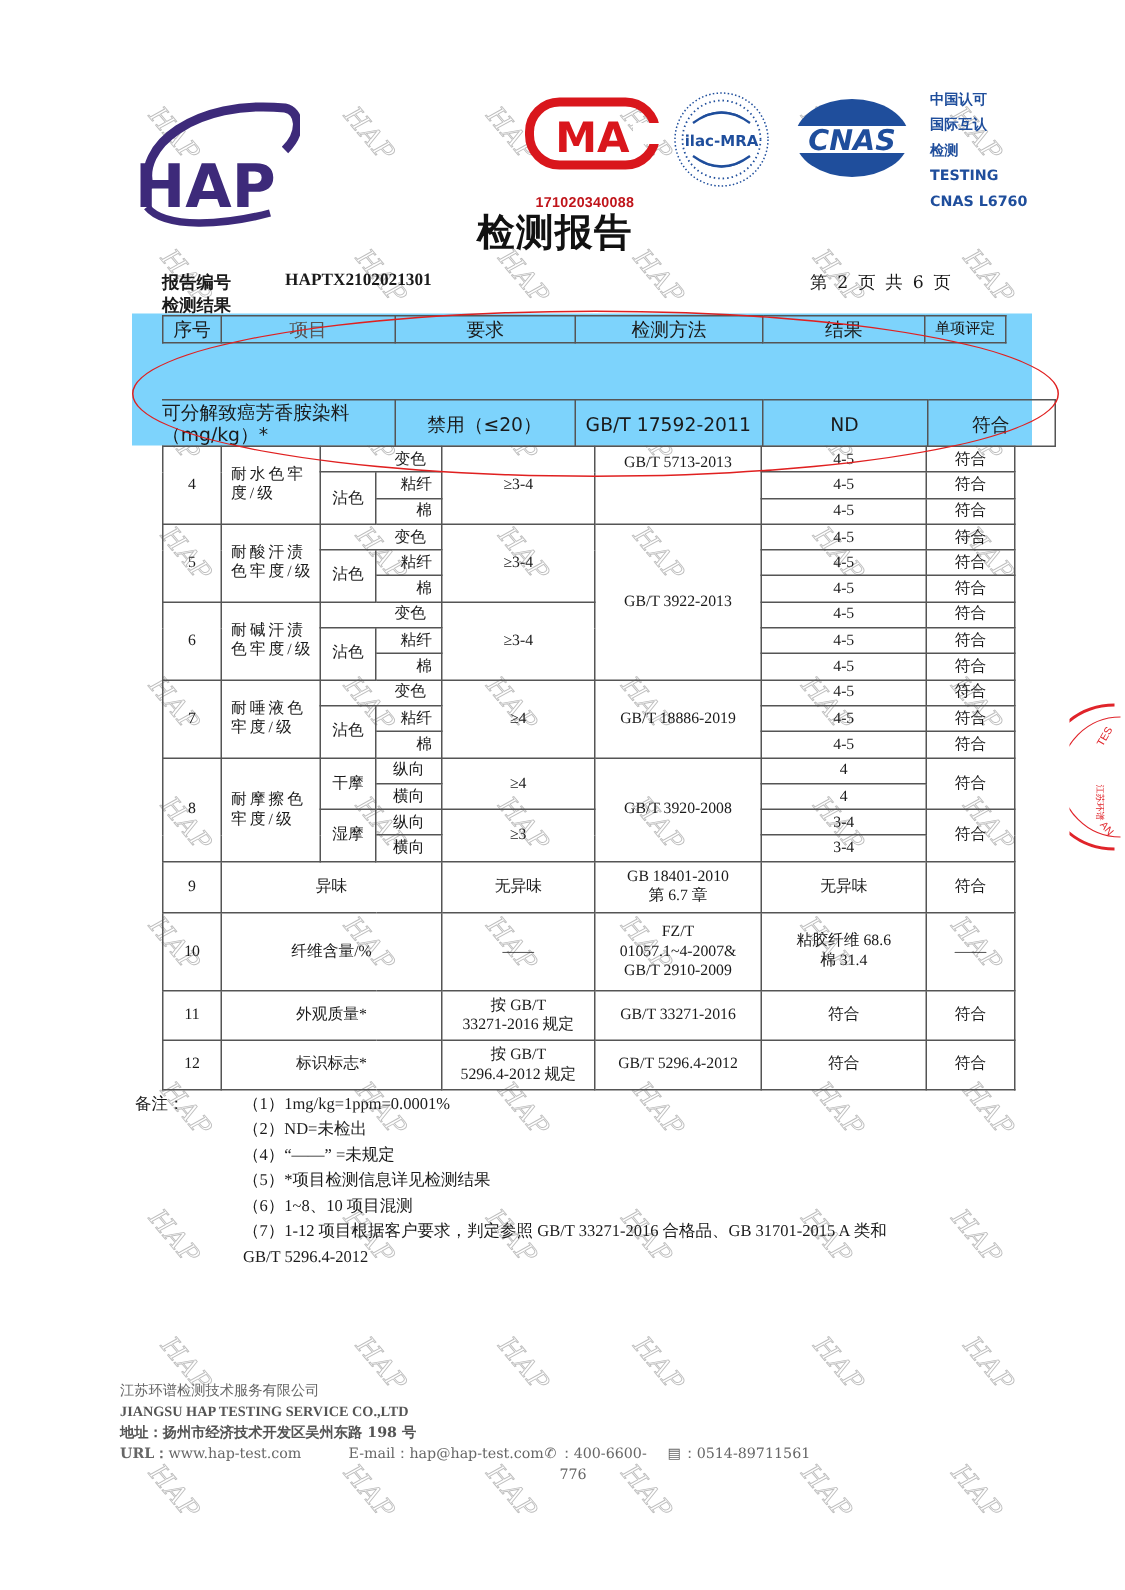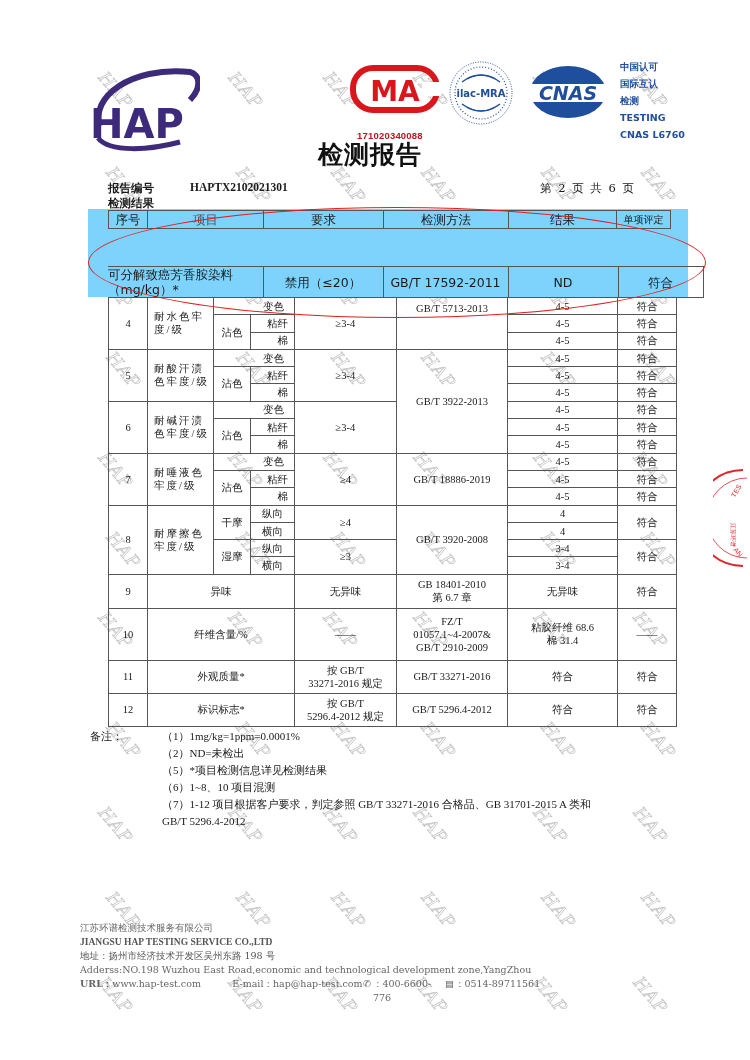--- a/index.html
+++ b/index.html
@@ -47,21 +47,21 @@
   
   .notes { left: 90px; top: 728px; font-size: 11px; line-height: 17px; font-family: Liberation Serif, serif; }
   .notes .n { padding-left: 72px; }
   .notes .first { display: flex; }
   .notes .first .lab { width: 72px; }
   .notes .cont { padding-left: 72px; }
 
   
   .footer { left: 80px; top: 921px; font-size: 9.5px; line-height: 14px; color: #666; }
   .footer .co-en { font-weight: bold; color: #555; font-family: "Liberation Serif", serif; }
-  .footer .addr-cn { font-weight: normal; color: #555; }
+  .footer .addr-cn { font-weight: bold; color: #555; }
   .footer .row { display: flex; gap: 0; }
   .footer .url-lab { font-weight: bold; }
 
   
   .stamp { left: 713px; top: 468px; width: 37px; height: 100px; }
 
   
   .wm { position: absolute; font-family: "DejaVu Serif", serif; font-style: italic; font-size: 17px;
         color: transparent; -webkit-text-stroke: 0.6px #bdbdbd; transform: rotate(50deg);
         pointer-events: none; letter-spacing: 1px; }
@@ -431,31 +431,31 @@
 </div>
 
 <div class="abs ellipse"></div>
 
 <div class="abs notes">
   <div class="first">
     <span class="lab">备注：</span>
     <span>（1）1mg/kg=1ppm=0.0001%</span>
   </div>
   <div class="n">（2）ND=未检出</div>
+  <div class="n">（4）“——” =未规定</div>
   <div class="n">（5）*项目检测信息详见检测结果</div>
   <div class="n">（6）1~8、10 项目混测</div>
   <div class="n">（7）1-12 项目根据客户要求，判定参照 GB/T 33271-2016 合格品、GB 31701-2015 A 类和</div>
   <div class="cont">GB/T 5296.4-2012</div>
 </div>
 
 <div class="abs footer">
   <div>江苏环谱检测技术服务有限公司</div>
   <div class="co-en">JIANGSU HAP TESTING SERVICE CO.,LTD</div>
   <div class="addr-cn">地址：扬州市经济技术开发区吴州东路 198 号</div>
-  <div>Adderss:NO.198 Wuzhou East Road,economic and technological development zone,YangZhou</div>
   <div class="row">
     <span class="url-lab">URL：</span>
     <span style="width:120px">www.hap-test.com</span>
     <span>E-mail：</span>
     <span style="width:90px">hap@hap-test.com</span>
     <span style="width:10px">✆</span>
     <span style="width:72px">：400-6600-776</span>
     <span style="width:10px">▤</span>
     <span>：0514-89711561</span>
   </div>

